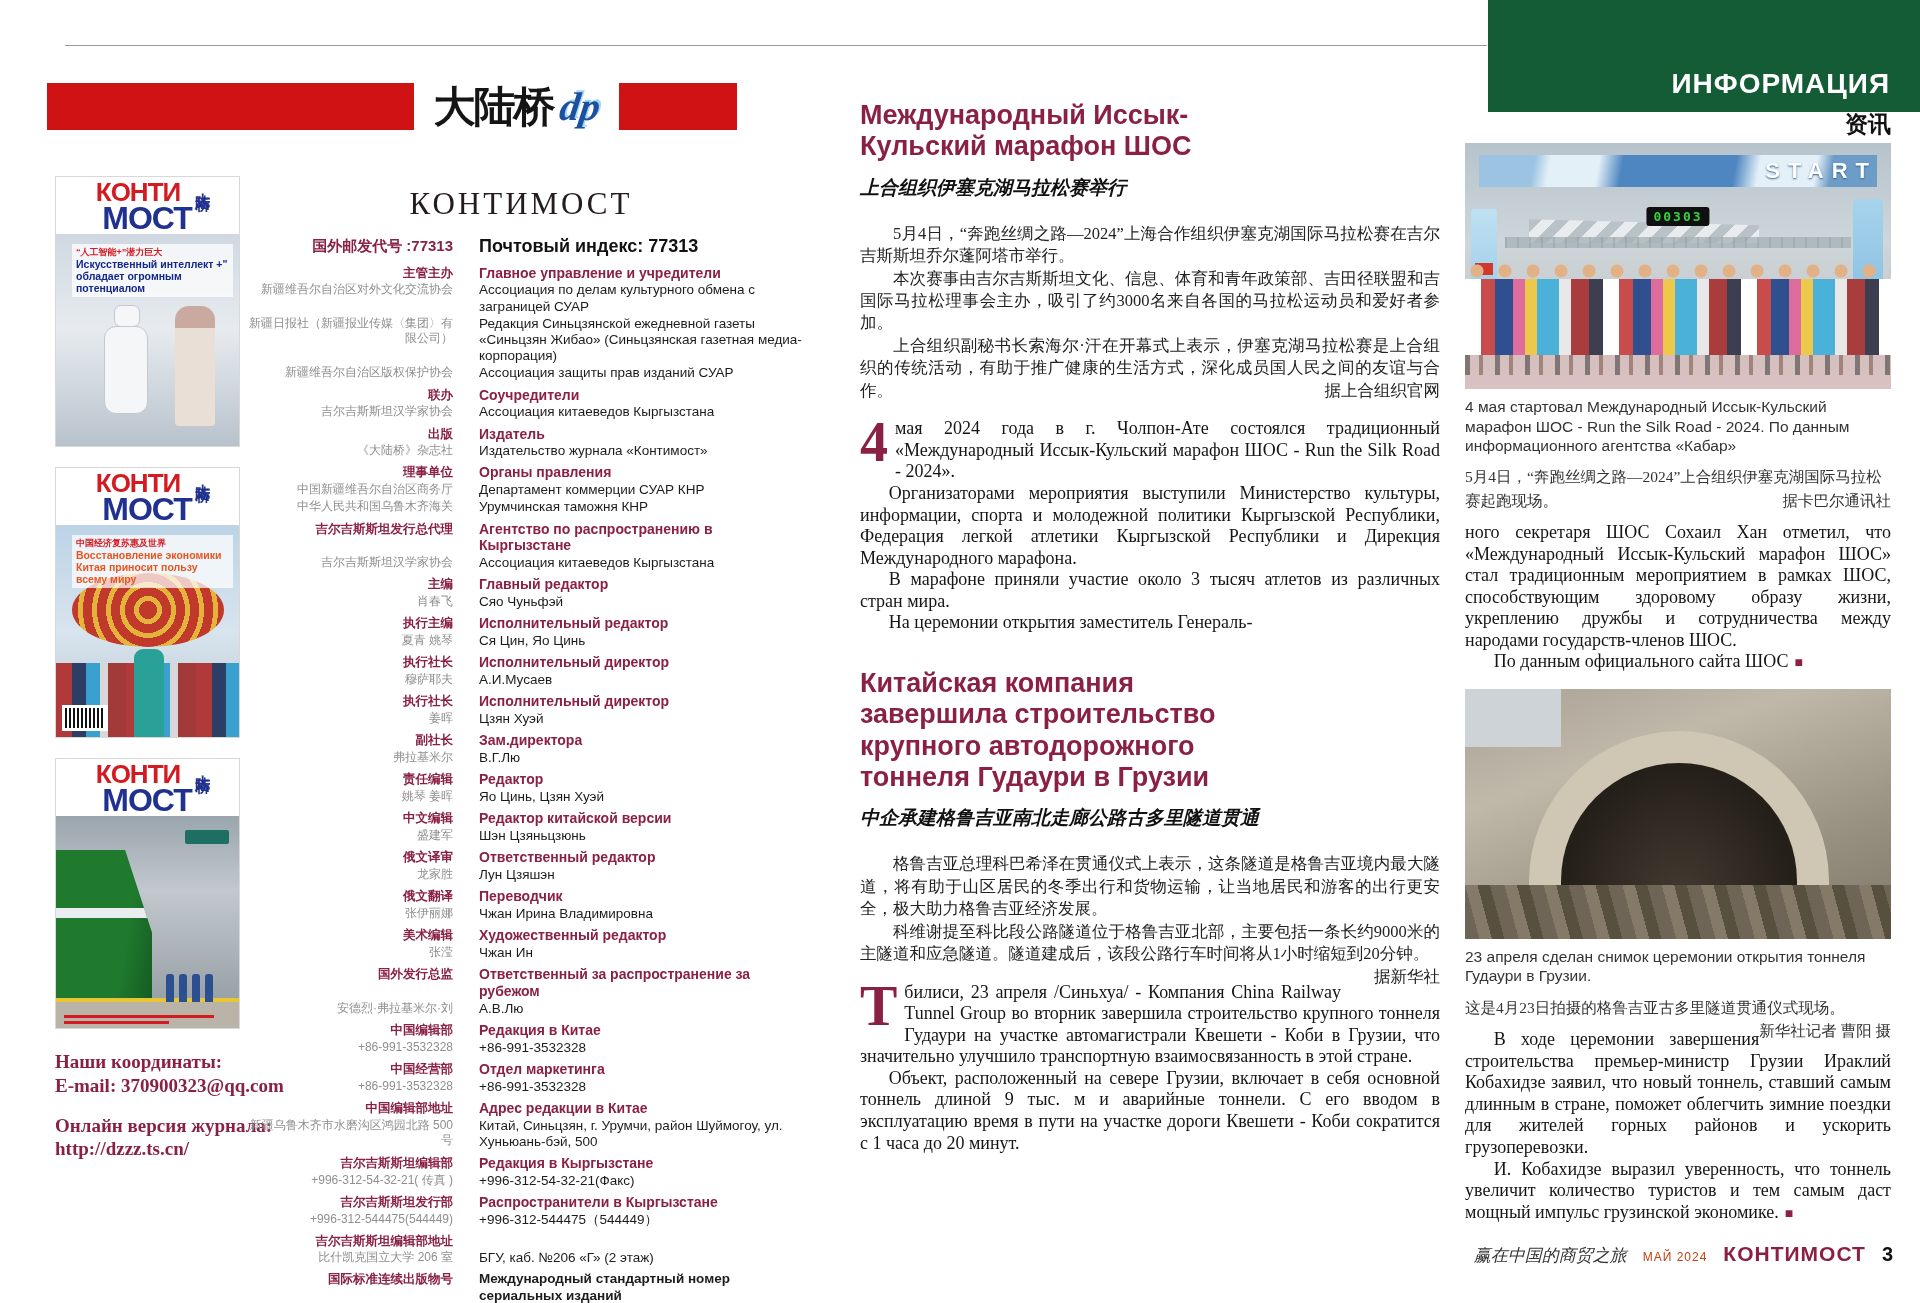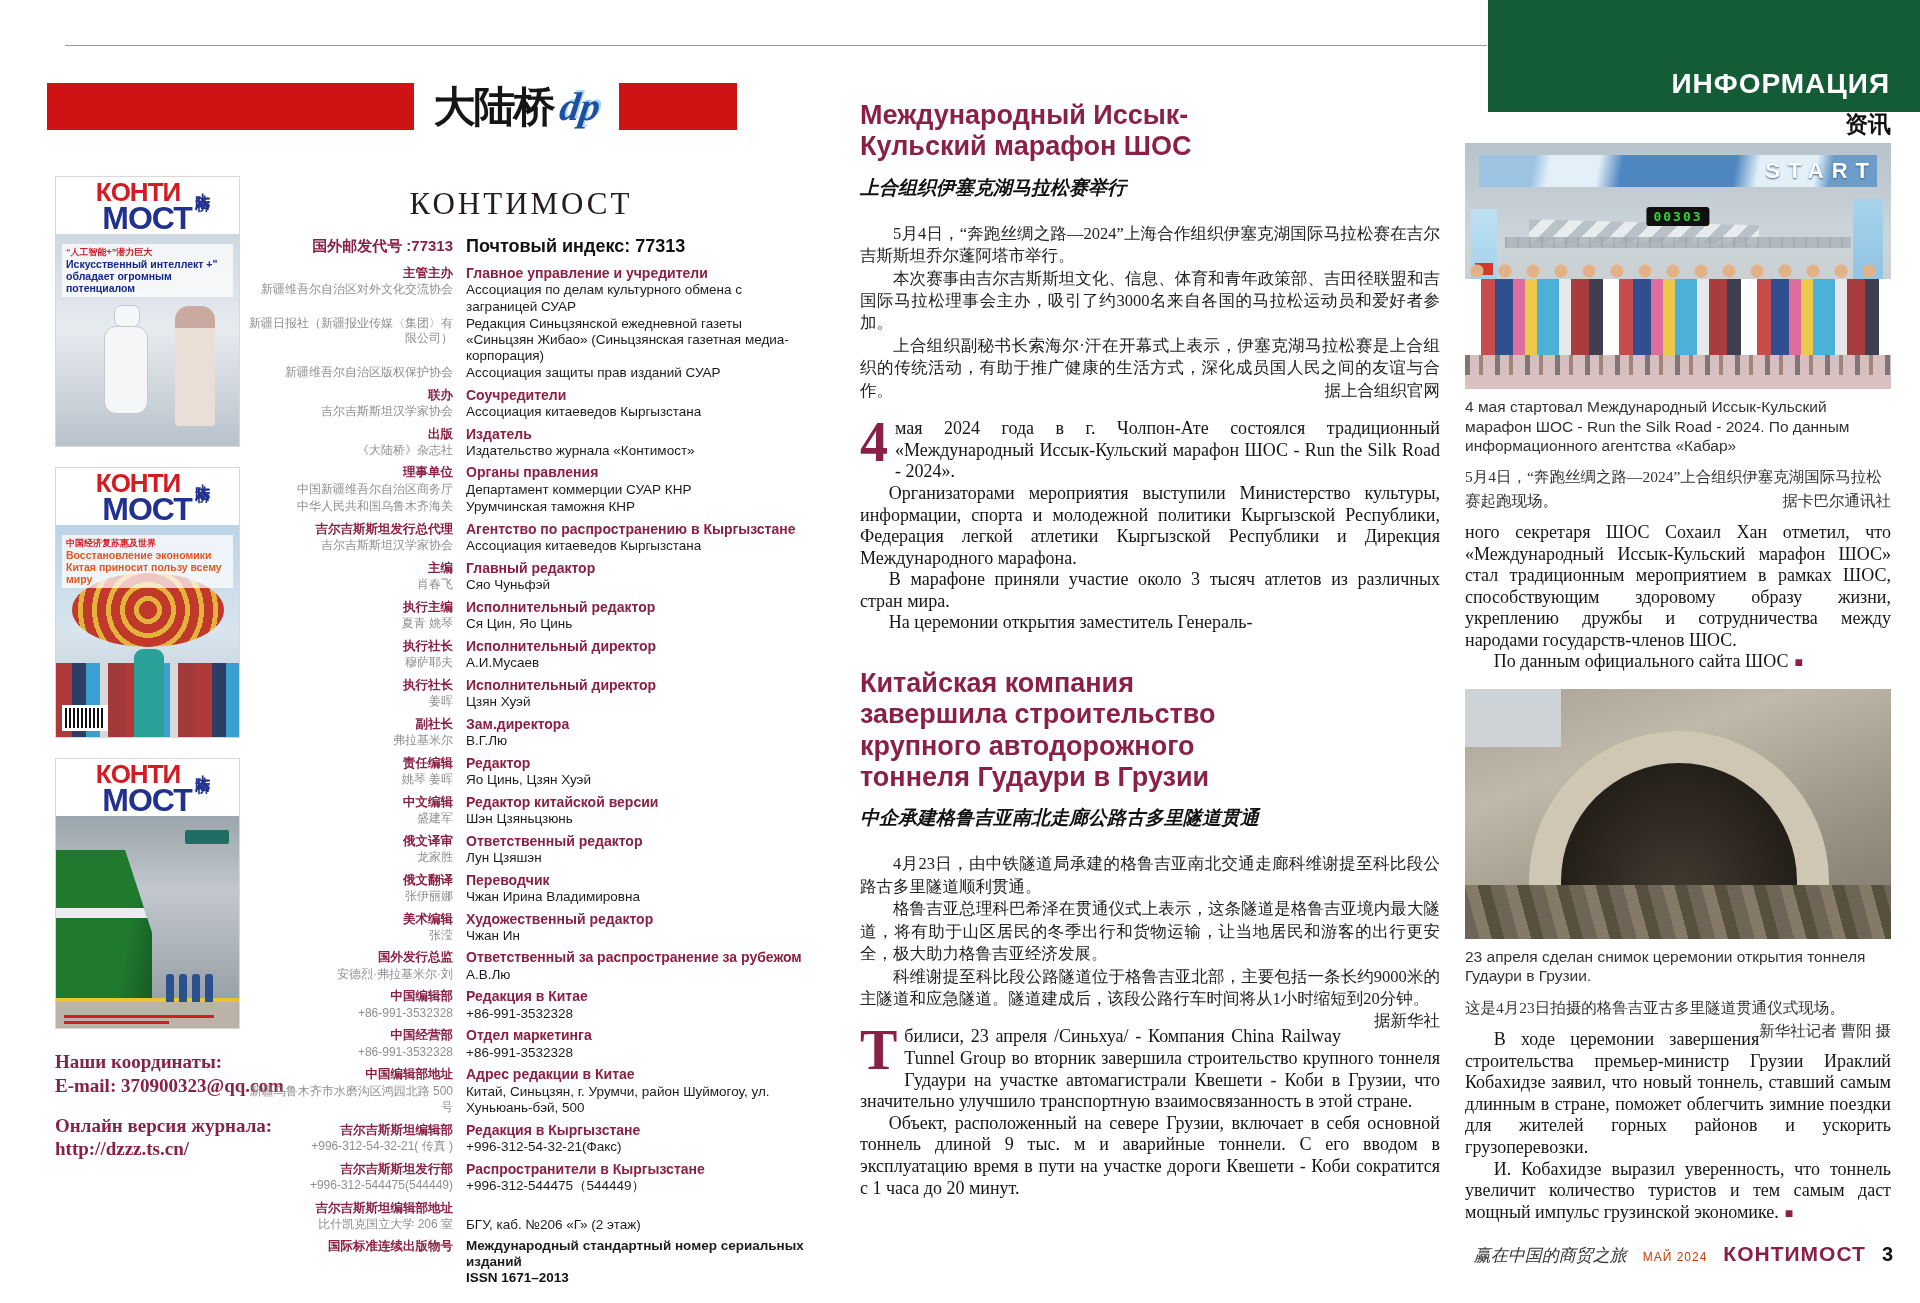--- a/index.html
+++ b/index.html
@@ -21,42 +21,42 @@
   .band-logo{width:205px;display:flex;align-items:center;justify-content:center;gap:6px;background:#fff;}
   .band-logo .cn{font-weight:900;font-size:42px;color:#151515;letter-spacing:-2px;line-height:1;}
   .band-logo .dp{font-family:"Liberation Serif",serif;font-style:italic;font-weight:700;font-size:40px;
                  color:#1d4fa0;line-height:1;transform:skewX(-8deg);
                  text-shadow:2px -2px 0 #9fd8f0;}
 
   
   .imprint-col{position:absolute;left:238px;top:186px;width:566px;}
   .mag-title{font-family:"Liberation Serif","DejaVu Serif",serif;font-size:31px;color:#241c20;
              text-align:center;letter-spacing:3px;margin-bottom:14px;}
-  .imp-row{display:flex;gap:13px;margin-top:1px;}
+  .imp-row{display:flex;gap:26px;margin-top:1px;}
   .imp-row.h,.imp-row.hb{margin-top:5px;}
   .imp-row.idx{margin-bottom:7px;}
   .imp-zh{width:215px;text-align:right;font-size:12px;color:#8f8f8f;line-height:1.28;flex:none;}
   .imp-ru{flex:1;font-size:13.5px;color:#1c1c1c;line-height:1.2;}
   .h .imp-zh,.hb .imp-zh{color:#8a2145;font-weight:700;font-size:12.5px;}
   .h .imp-ru{color:#8a2145;font-weight:700;font-size:14px;}
   .hb .imp-ru{font-weight:700;font-size:13.5px;color:#1c1c1c;}
   .idx .imp-zh{color:#8a2145;font-weight:700;font-size:15px;}
   .idx .imp-ru{font-weight:700;font-size:18px;color:#111;}
   .ru2{font-weight:700;color:#111;}
 
   
   .covers{position:absolute;left:55px;top:176px;width:185px;}
   .cover{position:relative;width:185px;margin-bottom:20px;background:#fff;border:1px solid #d8d8d8;box-sizing:border-box;}
   .c-logo{display:flex;justify-content:center;align-items:flex-start;gap:4px;padding:4px 2px 2px;}
   .c-logo .lines{text-align:center;}
   .c-ru1{color:#d31b21;font-weight:900;font-size:26px;line-height:.88;letter-spacing:-1px;}
   .c-ru2{color:#20318f;font-weight:900;font-size:32px;line-height:.88;letter-spacing:-1px;padding-left:18px;}
   .c-cn{writing-mode:vertical-rl;font-weight:900;font-size:15px;color:#20318f;line-height:1;letter-spacing:2px;}
   .c-photo{position:relative;height:212px;overflow:hidden;}
-  .c-head{position:absolute;left:6px;top:10px;right:6px;background:rgba(255,255,255,.72);padding:3px 4px;}
+  .c-head{position:absolute;left:16px;top:10px;right:6px;background:rgba(255,255,255,.72);padding:3px 4px;}
   .c-head .zh{font-size:9px;color:#d31b21;font-weight:700;line-height:1.2;}
   .c-head .ru{font-size:10.5px;font-weight:700;line-height:1.15;}
   .cover1 .c-photo{background:linear-gradient(180deg,#cfd8e2 0%,#e7ebef 45%,#b8c2cc 100%);}
   .cover1 .c-head .ru{color:#14278c;}
   .robot{position:absolute;left:48px;top:92px;width:42px;height:86px;background:#f4f6f8;border:1px solid #c2c8ce;border-radius:12px;}
   .robot:before{content:"";position:absolute;left:9px;top:-22px;width:24px;height:20px;background:#f4f6f8;border:1px solid #c2c8ce;border-radius:7px;}
   .lady{position:absolute;right:24px;top:72px;width:40px;height:120px;background:linear-gradient(#caa9a0 0 18%,#eadfd6 18% 100%);border-radius:14px 14px 4px 4px;}
   .cover2 .c-photo{background:linear-gradient(180deg,#bcd3e6 0%,#d8e4ee 50%,#b7c4cf 100%);}
   .cover2 .c-head .ru{color:#e8551f;}
   .carpet{position:absolute;left:16px;top:48px;width:152px;height:74px;border-radius:50%;
@@ -570,21 +570,20 @@
         <p>Организаторами мероприятия выступили Министерство культуры, информации, спорта и молодежной политики Кыргызской Республики, Федерация легкой атлетики Кыргызской Республики и Дирекция Международного марафона.</p>
         <p>В марафоне приняли участие около 3 тысяч атлетов из различных стран мира.</p>
         <p>На церемонии открытия заместитель Генераль-</p>
       </div>
     </div>
 
     <div class="article2">
       <div class="a-title">Китайская компания завершила строительство крупного автодорожного тоннеля Гудаури в Грузии</div>
       <div class="a-sub">中企承建格鲁吉亚南北走廊公路古多里隧道贯通</div>
       <div class="zh-body">
-        <p>4月23日，由中铁隧道局承建的格鲁吉亚南北交通走廊科维谢提至科比段公路古多里隧道顺利贯通。</p>
         <p>格鲁吉亚总理科巴希泽在贯通仪式上表示，这条隧道是格鲁吉亚境内最大隧道，将有助于山区居民的冬季出行和货物运输，让当地居民和游客的出行更安全，极大助力格鲁吉亚经济发展。</p>
         <p><span>科维谢提至科比段公路隧道位于格鲁吉亚北部，主要包括一条长约9000米的主隧道和应急隧道。隧道建成后，该段公路行车时间将从1小时缩短到20分钟。</span><span class="zh-src">据新华社</span></p>
       </div>
       <div class="ru-body">
         <p class="first"><span class="dropcap">Т</span><span>билиси, 23 апреля /Синьхуа/ - Компания China Railway Tunnel Group во вторник завершила строительство крупного тоннеля Гудаури на участке автомагистрали Квешети - Коби в Грузии, что значительно улучшило транспортную взаимосвязанность в этой стране.</span></p>
         <p>Объект, расположенный на севере Грузии, включает в себя основной тоннель длиной 9 тыс. м и аварийные тоннели. С его вводом в эксплуатацию время в пути на участке дороги Квешети - Коби сократится с 1 часа до 20 минут.</p>
       </div>
     </div>
   </div>
 

